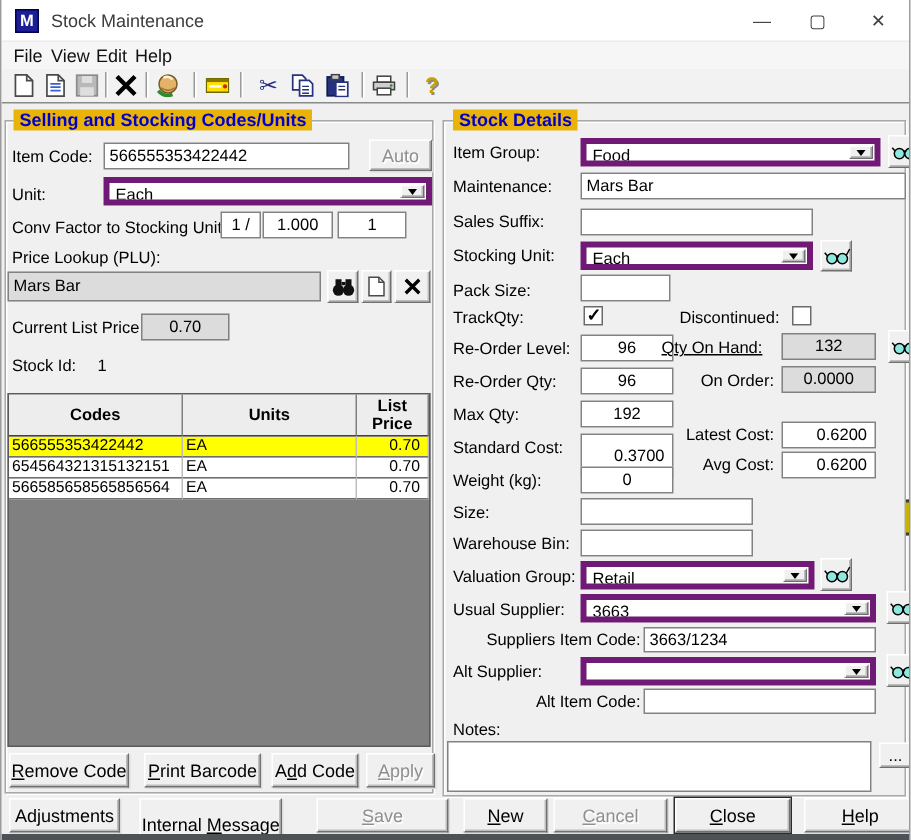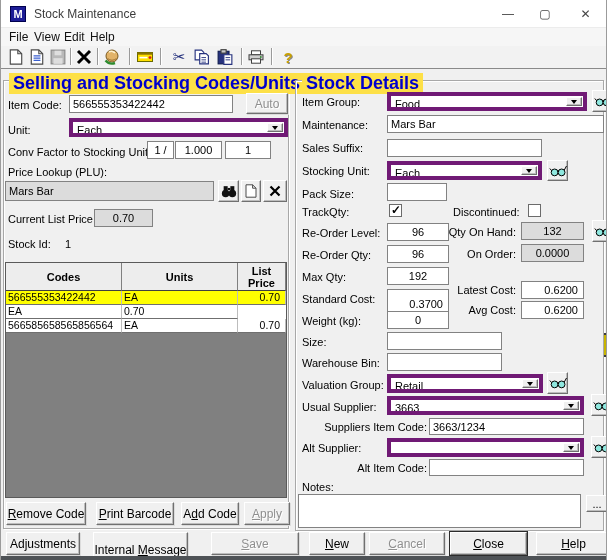--- a/index.html
+++ b/index.html
@@ -21,21 +21,21 @@
          display:flex;align-items:center;justify-content:center;}
   .arr{width:0;height:0;border:3.5px solid transparent;border-top:4.5px solid #000;margin-top:4px;}
   .btn{position:absolute;background:#f0f0f0;border:1px solid;border-color:#ffffff #707070 #707070 #ffffff;
        box-shadow:inset -1px -1px 0 #bdbdbd, 1px 1px 0 #dcdcdc;font-size:12px;color:#000;
        display:flex;align-items:center;justify-content:center;white-space:nowrap;cursor:default;}
   .btn.disabled{color:#8f8f8f;text-shadow:1px 1px 0 #fff;}
   .btn.default{box-shadow:0 0 0 1px #2b2b2b, inset -1px -1px 0 #bdbdbd;}
   .sbtn{position:absolute;background:#f0f0f0;border:1px solid;border-color:#ffffff #707070 #707070 #ffffff;
         box-shadow:inset -1px -1px 0 #bdbdbd;display:flex;align-items:center;justify-content:center;}
   .group{position:absolute;border:1px solid #a8a8a8;box-shadow:1px 1px 0 #ffffff, inset 1px 1px 0 #ffffff;}
-  .gtitle{position:absolute;font-size:18px;font-weight:bold;color:#0000cc;background:#fde047;padding:0 4px;white-space:nowrap;}
+  .gtitle{position:absolute;font-size:12px;font-weight:bold;color:#0000cc;background:#eab308;padding:0 4px;white-space:nowrap;}
   
   .titlebar{position:absolute;left:0;top:0;width:607px;height:28px;background:#ffffff;border-bottom:1px solid #ececec;}
   .apptitle{position:absolute;left:33px;top:7px;font-size:12px;color:#3c3c3c;}
   .appicon{position:absolute;left:9px;top:6px;width:16px;height:16px;background:#1d1d96;border:1px solid #00004e;
            color:#fff;font-size:11px;font-weight:bold;display:flex;align-items:center;justify-content:center;}
   .wbtn{position:absolute;top:0;width:38px;height:28px;display:flex;align-items:center;justify-content:center;
         font-size:12px;color:#444;}
   
   .menubar{position:absolute;left:0;top:28px;width:607px;height:18px;background:#f6f6f6;}
   .mitem{position:absolute;top:2px;font-size:12px;color:#111;padding:0 3px;}
@@ -266,20 +266,21 @@
       <div class="gh">Units</div>
       <div class="gh">List Price</div>
     </div>
     <div>
         <div class="grid-row sel">
           <div class="gc">566555353422442</div>
           <div class="gc">EA</div>
           <div class="gc">0.70</div>
         </div>
         <div class="grid-row">
+          <div class="gc">654564321315132151</div>
           <div class="gc">EA</div>
           <div class="gc">0.70</div>
         </div>
         <div class="grid-row">
           <div class="gc">566585658565856564</div>
           <div class="gc">EA</div>
           <div class="gc">0.70</div>
         </div>
       </div>
   </div>
@@ -335,21 +336,21 @@
   <div class="lbl" style="left:301px;top:188px;">Pack Size:</div>
   <input class="field" style="left: 386px; top: 183px; width: 60px; height: 18px;" value="">
 
   <div class="lbl" style="left:301px;top:206px;">TrackQty:</div>
   <div class="cb checked" style="left:388px;top:204px;"></div>
   <div class="lbl" style="left:452px;top:206px;">Discontinued:</div>
   <div class="cb" style="left:527px;top:204px;"></div>
 
   <div class="lbl" style="left:301px;top:227px;">Re-Order Level:</div>
   <input class="field ctr" style="left: 386px; top: 223px; width: 62px; height: 18px;" value="96">
-  <div class="lbl" style="left:440px;top:226px;width:75px;text-align:right;">Qty On Hand:</div>
+  <div class="lbl" style="left:440px;top:226px;width:75px;text-decoration:underline;">Qty On Hand:</div>
   <div class="field ro ctr" style="left:520px;top:222px;width:63px;height:18px;">132</div>
   <div class="sbtn" style="left:591px;top:220px;width:22px;height:22px;">
       <svg class="ic">
         <use href="#sym-glasses"></use>
       </svg>
     </div>
 
   <div class="lbl" style="left:301px;top:249px;">Re-Order Qty:</div>
   <input class="field ctr" style="left: 386px; top: 245px; width: 62px; height: 18px;" value="96">
   <div class="lbl" style="left:440px;top:248px;width:75px;text-align:right;">On Order:</div>

